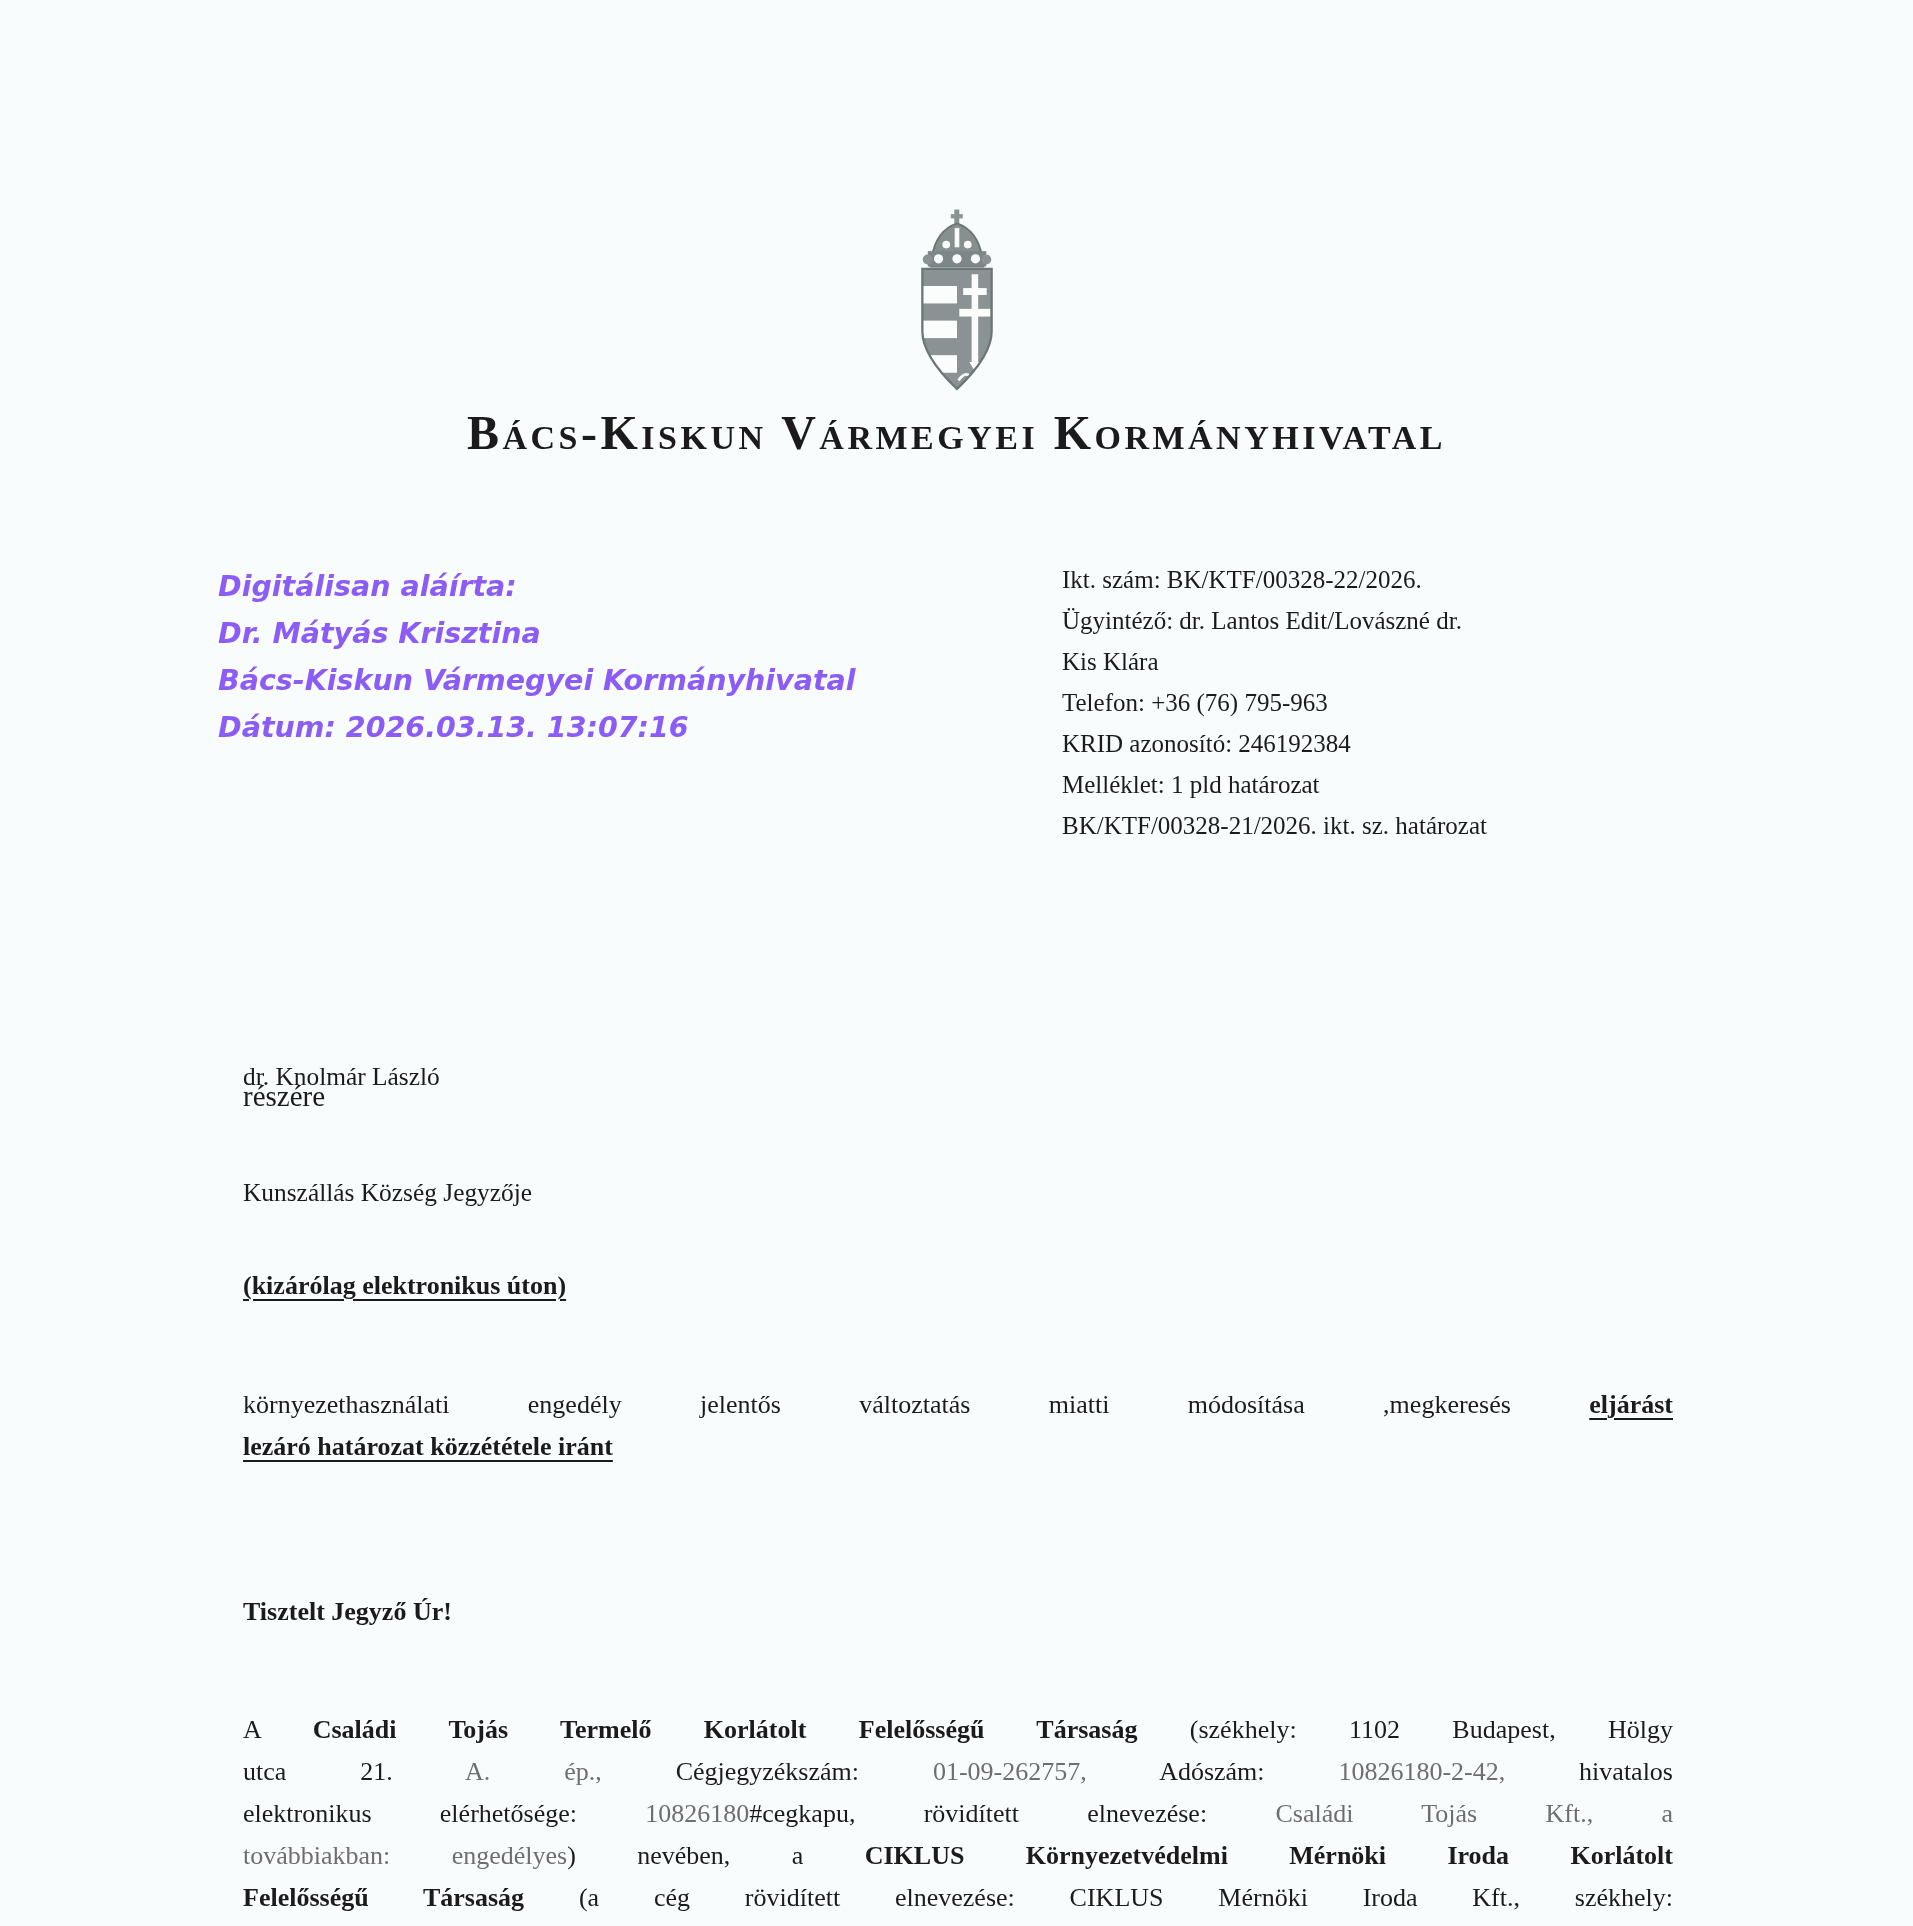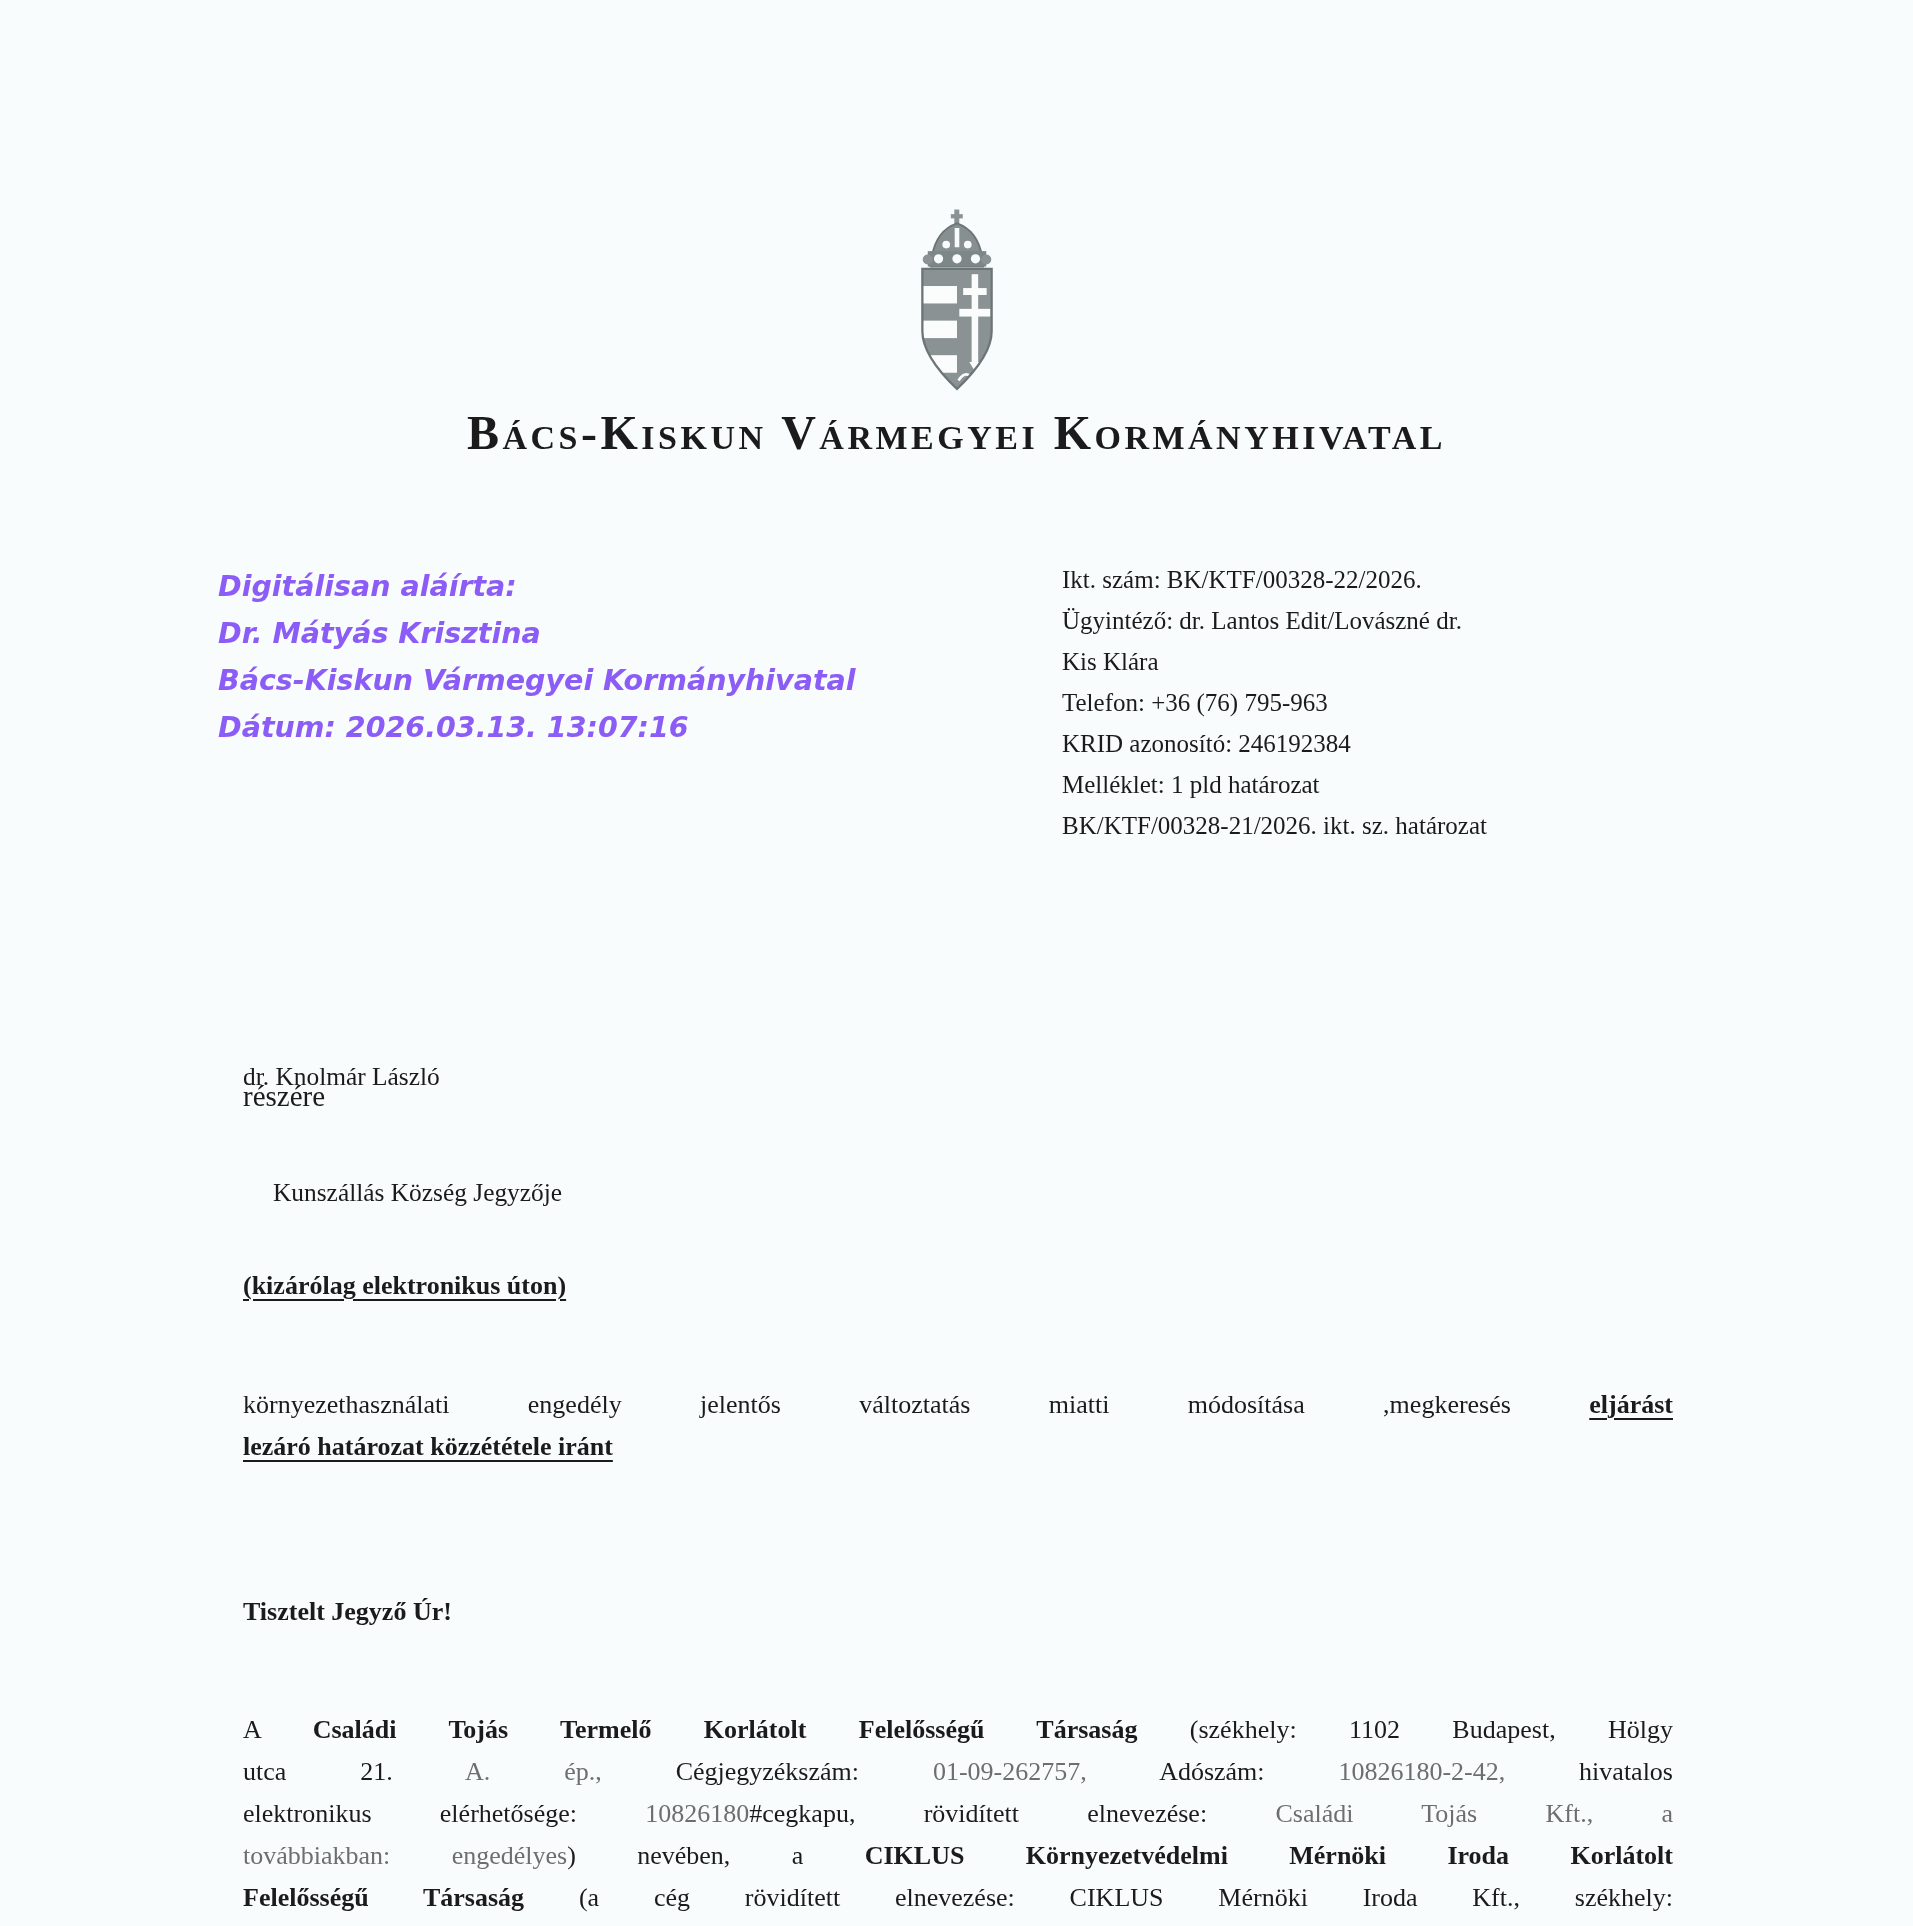--- a/index.html
+++ b/index.html
@@ -8,21 +8,21 @@
   .crest{position:absolute;left:916px;top:208px;width:82px;height:184px;}
   .title{position:absolute;left:0;top:405px;width:100%;text-align:center;
          font-variant:small-caps;font-weight:bold;font-size:48px;letter-spacing:3.5px;}
   .sig{position:absolute;left:218px;top:563px;width:828px;
        font-family:"DejaVu Sans", sans-serif;font-weight:bold;font-style:italic;
        font-size:28.5px;line-height:47px;color:#8b5cf6;}
   .info{position:absolute;left:1062px;top:559px;width:663px;
         font-size:25px;line-height:41px;}
   .addr-name{position:absolute;left:243px;top:1062px;font-size:25.4px;font-weight:normal;}
   .addr-for{position:absolute;left:243px;top:1080px;font-size:29px;}
-  .addr-office{position:absolute;left:243px;top:1178px;font-size:25.4px;margin-left:30px;}
+  .addr-office{position:absolute;left:243px;top:1178px;font-size:25.4px;}
   .addr-channel{position:absolute;left:243px;top:1271px;font-size:26px;font-weight:bold;
         text-decoration:underline;text-decoration-thickness:2.3px;text-underline-offset:5.4px;}
   .subject{position:absolute;left:243px;top:1384px;width:1430px;font-size:26px;line-height:42px;}
   .salutation{position:absolute;left:243px;top:1597px;font-size:26px;font-weight:bold;}
   .bodytext{position:absolute;left:243px;top:1709px;width:1430px;font-size:26px;line-height:42px;}
   .jline{text-align:justify;text-align-last:justify;}
   .lline{text-align:left;}
   .rb{font-weight:bold;}
   .rg{color:#6e6e6e;}
   .ru{text-decoration:underline;text-decoration-thickness:1.9px;text-underline-offset:4.6px;}

